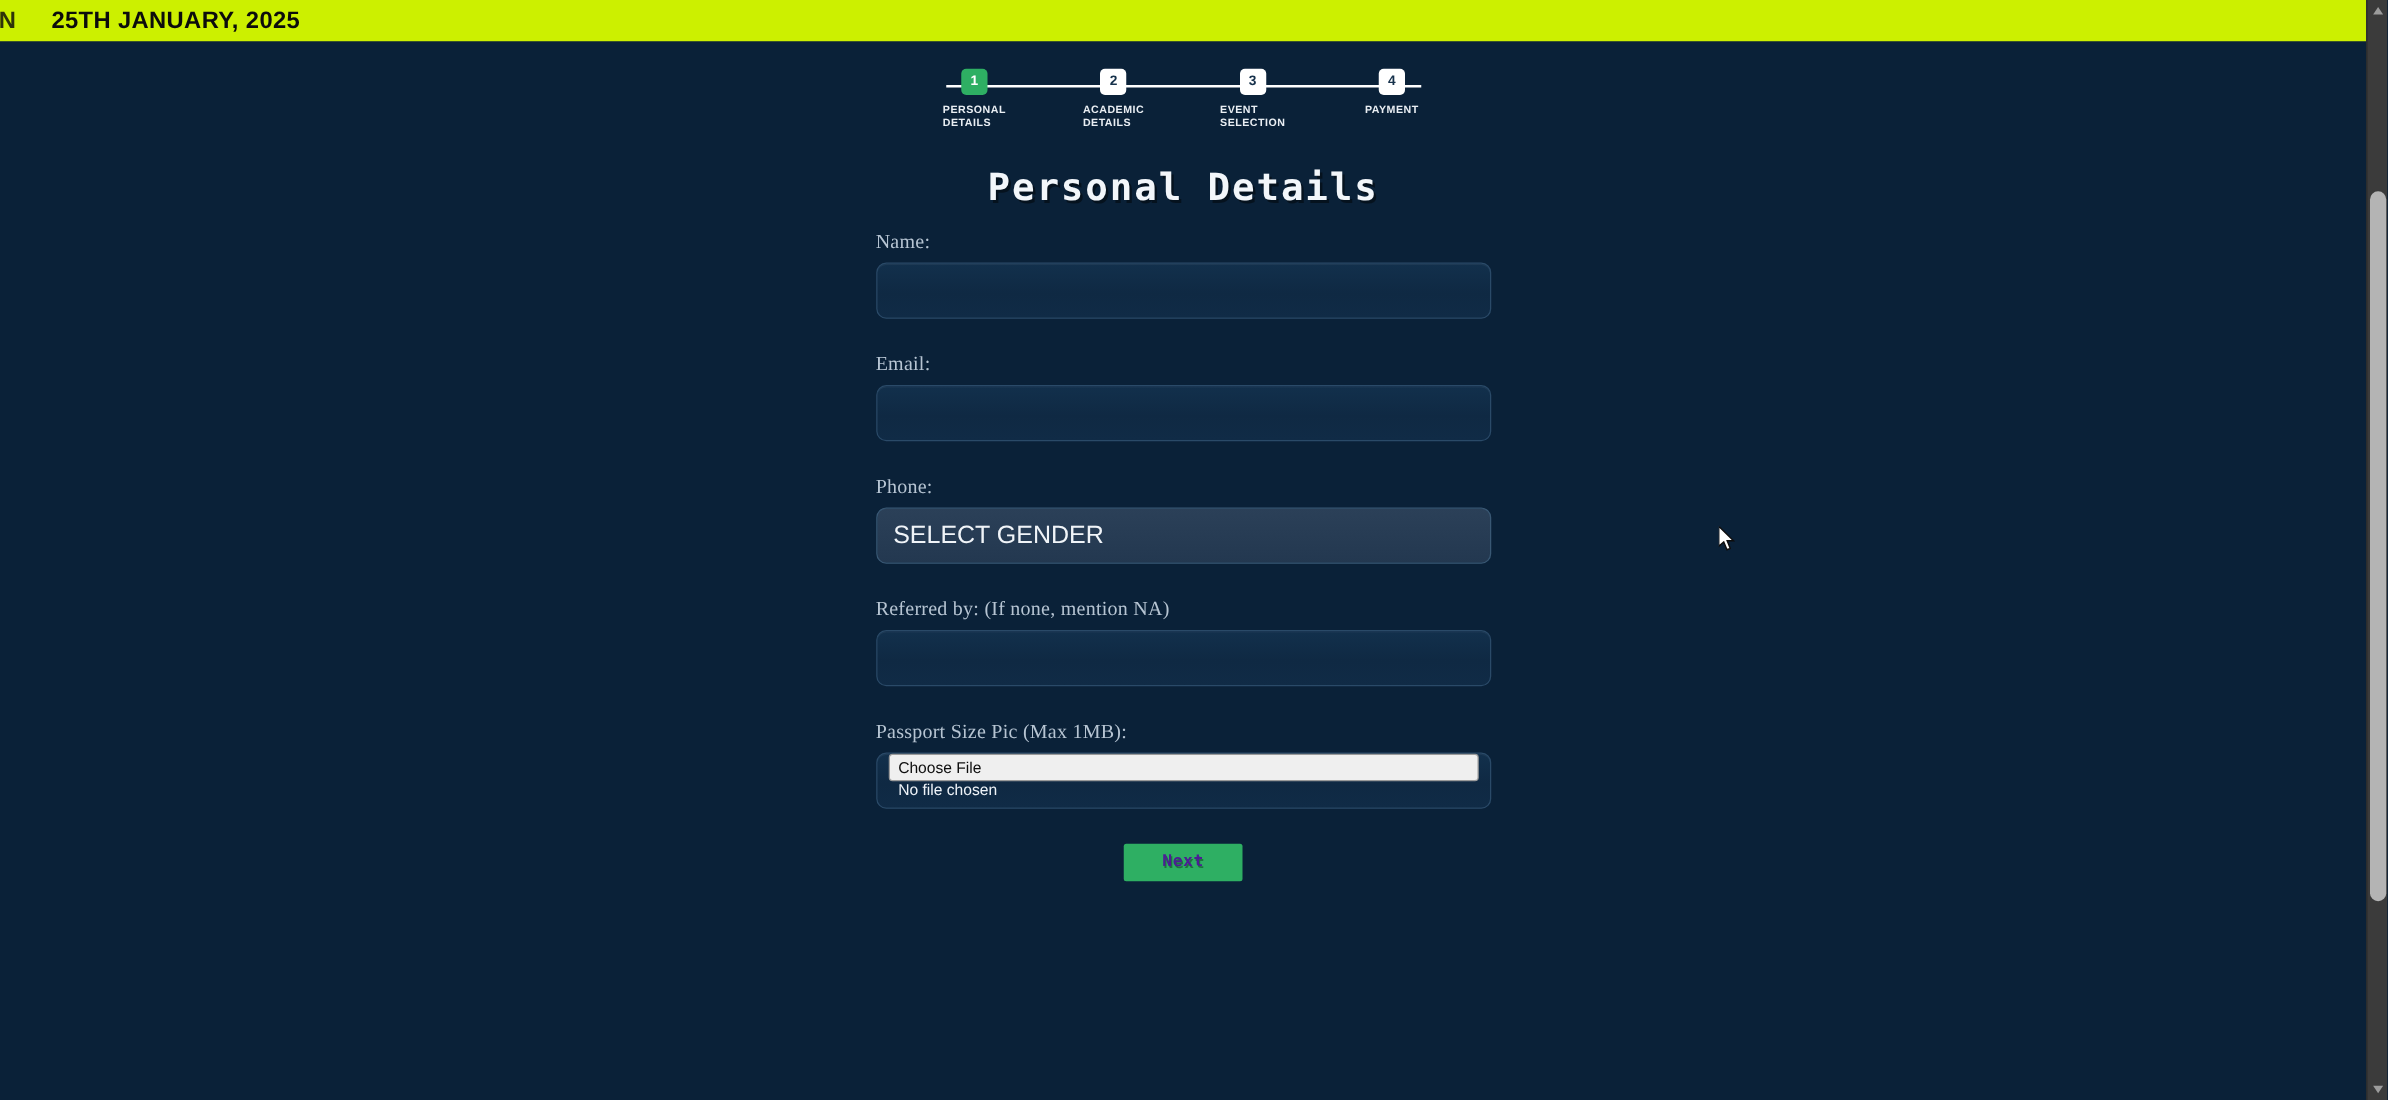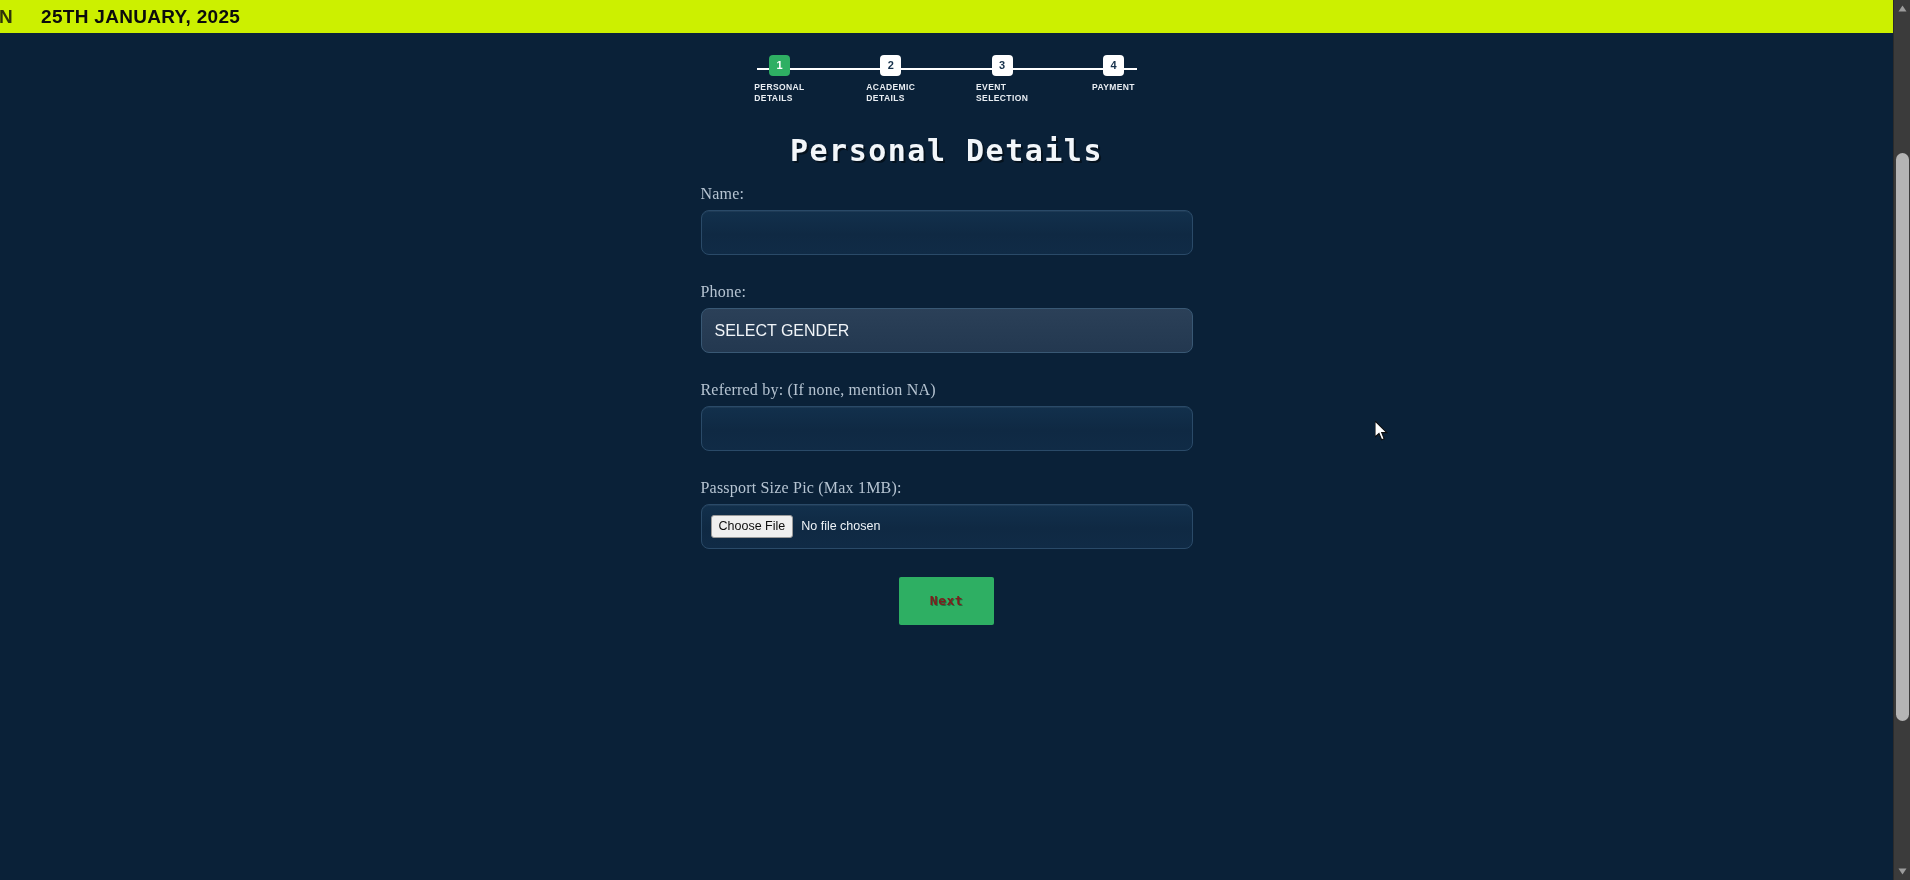--- a/index.html
+++ b/index.html
@@ -155,37 +155,37 @@
 
   .select-input {
     display: block;
     width: 492px;
     height: 45px;
     border: 1px solid #395874;
     border-radius: 8px;
     background: linear-gradient(180deg, #2b4058 0%, #233850 100%);
     color: #f0f4f8;
     font-family: "Liberation Sans", sans-serif;
-    font-size: 16px;
+    font-size: 20px;
     padding: 0 13px;
     outline: none;
     appearance: none;
     -webkit-appearance: none;
   }
 
   .file-wrap {
     width: 492px;
     height: 45px;
     border: 1px solid #2a4a68;
     border-radius: 8px;
     background: linear-gradient(180deg, #12304c 0%, #0f2943 55%, #102b46 100%);
     display: flex;
-    align-items: center;
     padding: 0 9px;
     box-shadow: inset 0 1px 0 rgba(255,255,255,0.05);
+    flex-direction: column;
   }
   .file-btn {
     background: #efefef;
     border: 1px solid #9a9a9a;
     border-radius: 3px;
     color: #0d0d0d;
     font-family: "Liberation Sans", sans-serif;
     font-size: 12.5px;
     padding: 3px 7px;
     line-height: 1.15;
@@ -195,25 +195,25 @@
     margin-left: 8px;
     font-family: "Liberation Sans", sans-serif;
     font-size: 12.5px;
     color: #eef3f8;
   }
 
   #next-button {
     display: block;
     margin: 24px auto 0;
     width: 95px;
-    height: 48px;
+    height: 30px;
     background: #2eaf63;
     border: none;
     border-radius: 2px;
-    color: #7f1d1d;
+    color: #4c1d95;
     font-family: "DejaVu Sans Mono", monospace;
     font-size: 13px;
     font-weight: 700;
     letter-spacing: 0.5px;
     cursor: pointer;
     text-shadow: 1px 1px 0 rgba(0,0,0,0.35);
   }
 
   
   #scrollbar {
@@ -293,20 +293,24 @@
 
     <h1 id="form-heading">Personal Details</h1>
 
     <form id="registration-form">
 
       <div class="field">
         <label class="field-label">Name:</label>
         <input class="text-input" type="text" placeholder="" style="">
       </div>
 
+      <div class="field">
+        <label class="field-label">Email:</label>
+        <input class="text-input" type="email" placeholder="" style="">
+      </div>
 
 
       <div class="field">
         <label class="field-label">Phone:</label>
         <select class="select-input">
           <option>SELECT GENDER</option>
         </select>
       </div>
 
 

